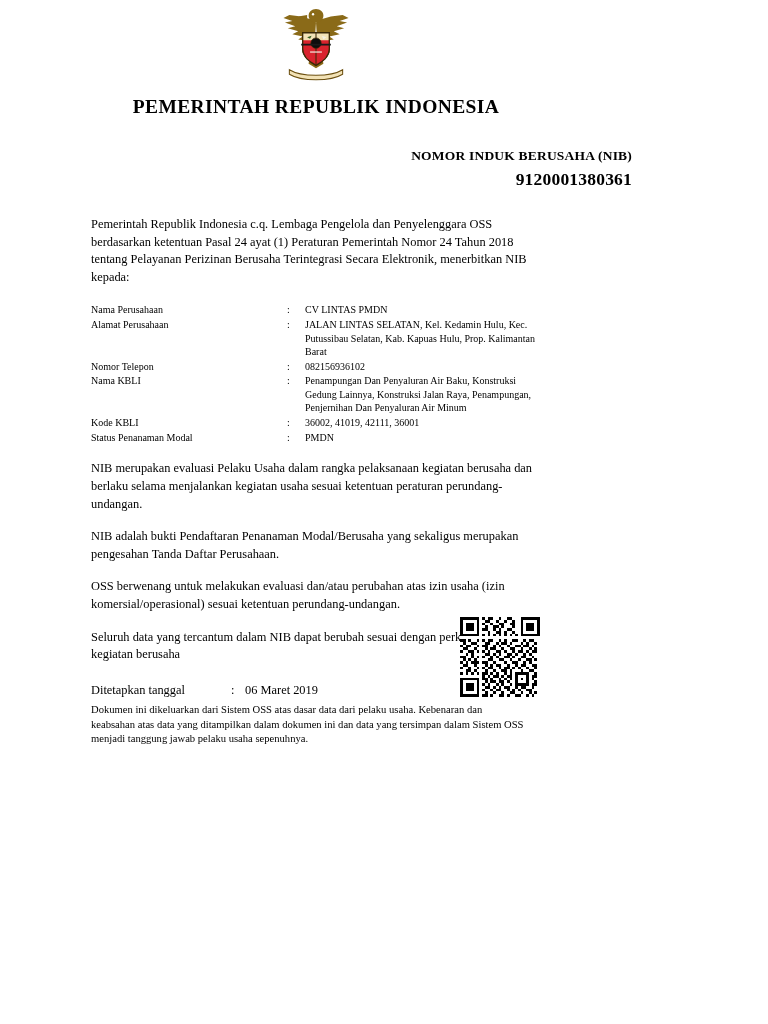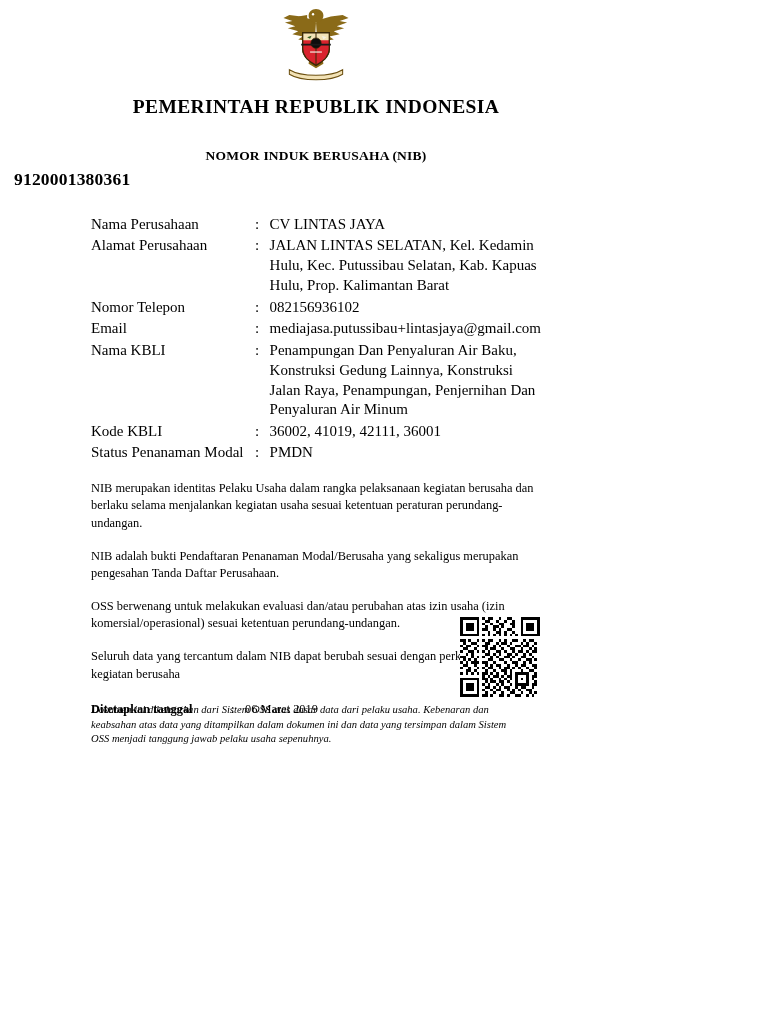--- a/index.html
+++ b/index.html
@@ -32,48 +32,47 @@
     display: inline-block;
   }
   .gov-title {
     text-align: center;
     font-size: 19.5px;
     font-weight: bold;
     letter-spacing: 0.4px;
     margin-top: 8px;
   }
   .doc-title {
-    text-align: center;
+    text-align: right;
     font-size: 13.5px;
     font-weight: bold;
     margin-top: 30px;
     letter-spacing: 0.2px;
   }
   .nib-number {
-    text-align: left;
+    text-align: right;
     font-size: 17.5px;
     font-weight: bold;
     margin-top: 5px;
     letter-spacing: 0.2px;
-    margin-left: 14px;
   }
   .body-wrap {
     padding: 0 91px 0 91px;
   }
   .intro {
     margin-top: 26px;
     font-size: 12.4px;
     line-height: 1.42;
     text-align: left;
   }
   table.fields {
-    margin-top: 25px;
+    margin-top: 17px;
     border-collapse: collapse;
     width: 100%;
-    font-size: 15px;
+    font-size: 10px;
   }
   table.fields td {
     vertical-align: top;
     padding: 0 0 1.5px 0;
     line-height: 1.33;
   }
   td.label { width: 196px; }
   td.colon { width: 18px; }
   td.value { width: auto; }
   .para {
@@ -84,37 +83,36 @@
   table.tanggal {
     margin-top: 18px;
     border-collapse: collapse;
     font-size: 12.4px;
   }
   table.tanggal td {
     vertical-align: top;
     padding: 0 0 1px 0;
     line-height: 1.33;
   }
-  td.t-label { width: 140px; font-weight: bold; }
+  td.t-label { width: 140px; }
   td.t-colon { width: 14px; }
   .qr-area {
     position: absolute;
     right: 92px;
     top: 617px;
     width: 80px;
     height: 80px;
   }
   .qr-area svg { display: block; }
   .footnote {
     position: absolute;
     left: 91px;
     right: 107px;
     top: 703px;
     font-size: 10.6px;
-    font-style: italic;
     line-height: 1.38;
   }
 </style>
 </head>
 <body>
 
 <div class="page">
 
   <div class="emblem-wrap">
     <span class="emblem">
@@ -157,62 +155,58 @@
     </span>
   </div>
 
   <div class="gov-title">PEMERINTAH REPUBLIK INDONESIA</div>
 
   <div class="doc-title">NOMOR INDUK BERUSAHA (NIB)</div>
   <div class="nib-number">9120001380361</div>
 
   <div class="body-wrap">
 
+    <div class="intro">Pemerintah Republik Indonesia c.q. Lembaga Pengelola dan Penyelenggara OSS berdasarkan ketentuan Pasal 24 ayat (1) Peraturan Pemerintah Nomor 24 Tahun 2018 tentang Pelayanan Perizinan Berusaha Terintegrasi Secara Elektronik, menerbitkan NIB kepada:</div>
 
     <table class="fields">
       <tbody>
         <tr>
           <td class="label">Nama Perusahaan</td>
           <td class="colon">:</td>
-          <td class="value">CV LINTAS JAYA</td>
+          <td class="value">CV LINTAS PMDN</td>
         </tr>
         <tr>
           <td class="label">Alamat Perusahaan</td>
           <td class="colon">:</td>
           <td class="value">JALAN LINTAS SELATAN, Kel. Kedamin Hulu, Kec. Putussibau Selatan, Kab. Kapuas Hulu, Prop. Kalimantan Barat</td>
         </tr>
         <tr>
           <td class="label">Nomor Telepon</td>
           <td class="colon">:</td>
           <td class="value">082156936102</td>
-        </tr>
-        <tr>
-          <td class="label">Email</td>
-          <td class="colon">:</td>
-          <td class="value">mediajasa.putussibau+lintasjaya@gmail.com</td>
         </tr>
         <tr>
           <td class="label">Nama KBLI</td>
           <td class="colon">:</td>
           <td class="value">Penampungan Dan Penyaluran Air Baku, Konstruksi Gedung Lainnya, Konstruksi Jalan Raya, Penampungan, Penjernihan Dan Penyaluran Air Minum</td>
         </tr>
         <tr>
           <td class="label">Kode KBLI</td>
           <td class="colon">:</td>
           <td class="value">36002, 41019, 42111, 36001</td>
         </tr>
         <tr>
           <td class="label">Status Penanaman Modal</td>
           <td class="colon">:</td>
           <td class="value">PMDN</td>
         </tr>
       </tbody>
     </table>
 
-    <div class="para">NIB merupakan identitas Pelaku Usaha dalam rangka pelaksanaan kegiatan berusaha dan berlaku selama menjalankan kegiatan usaha sesuai ketentuan peraturan perundang-undangan.</div>
+    <div class="para">NIB merupakan evaluasi Pelaku Usaha dalam rangka pelaksanaan kegiatan berusaha dan berlaku selama menjalankan kegiatan usaha sesuai ketentuan peraturan perundang-undangan.</div>
     <div class="para">NIB adalah bukti Pendaftaran Penanaman Modal/Berusaha yang sekaligus merupakan pengesahan Tanda Daftar Perusahaan.</div>
     <div class="para">OSS berwenang untuk melakukan evaluasi dan/atau perubahan atas izin usaha (izin komersial/operasional) sesuai ketentuan perundang-undangan.</div>
     <div class="para">Seluruh data yang tercantum dalam NIB dapat berubah sesuai dengan perkembangan kegiatan berusaha</div>
 
     <table class="tanggal">
       <tbody>
         <tr>
           <td class="t-label">Ditetapkan tanggal</td>
           <td class="t-colon">:</td>
           <td>06 Maret 2019</td>

